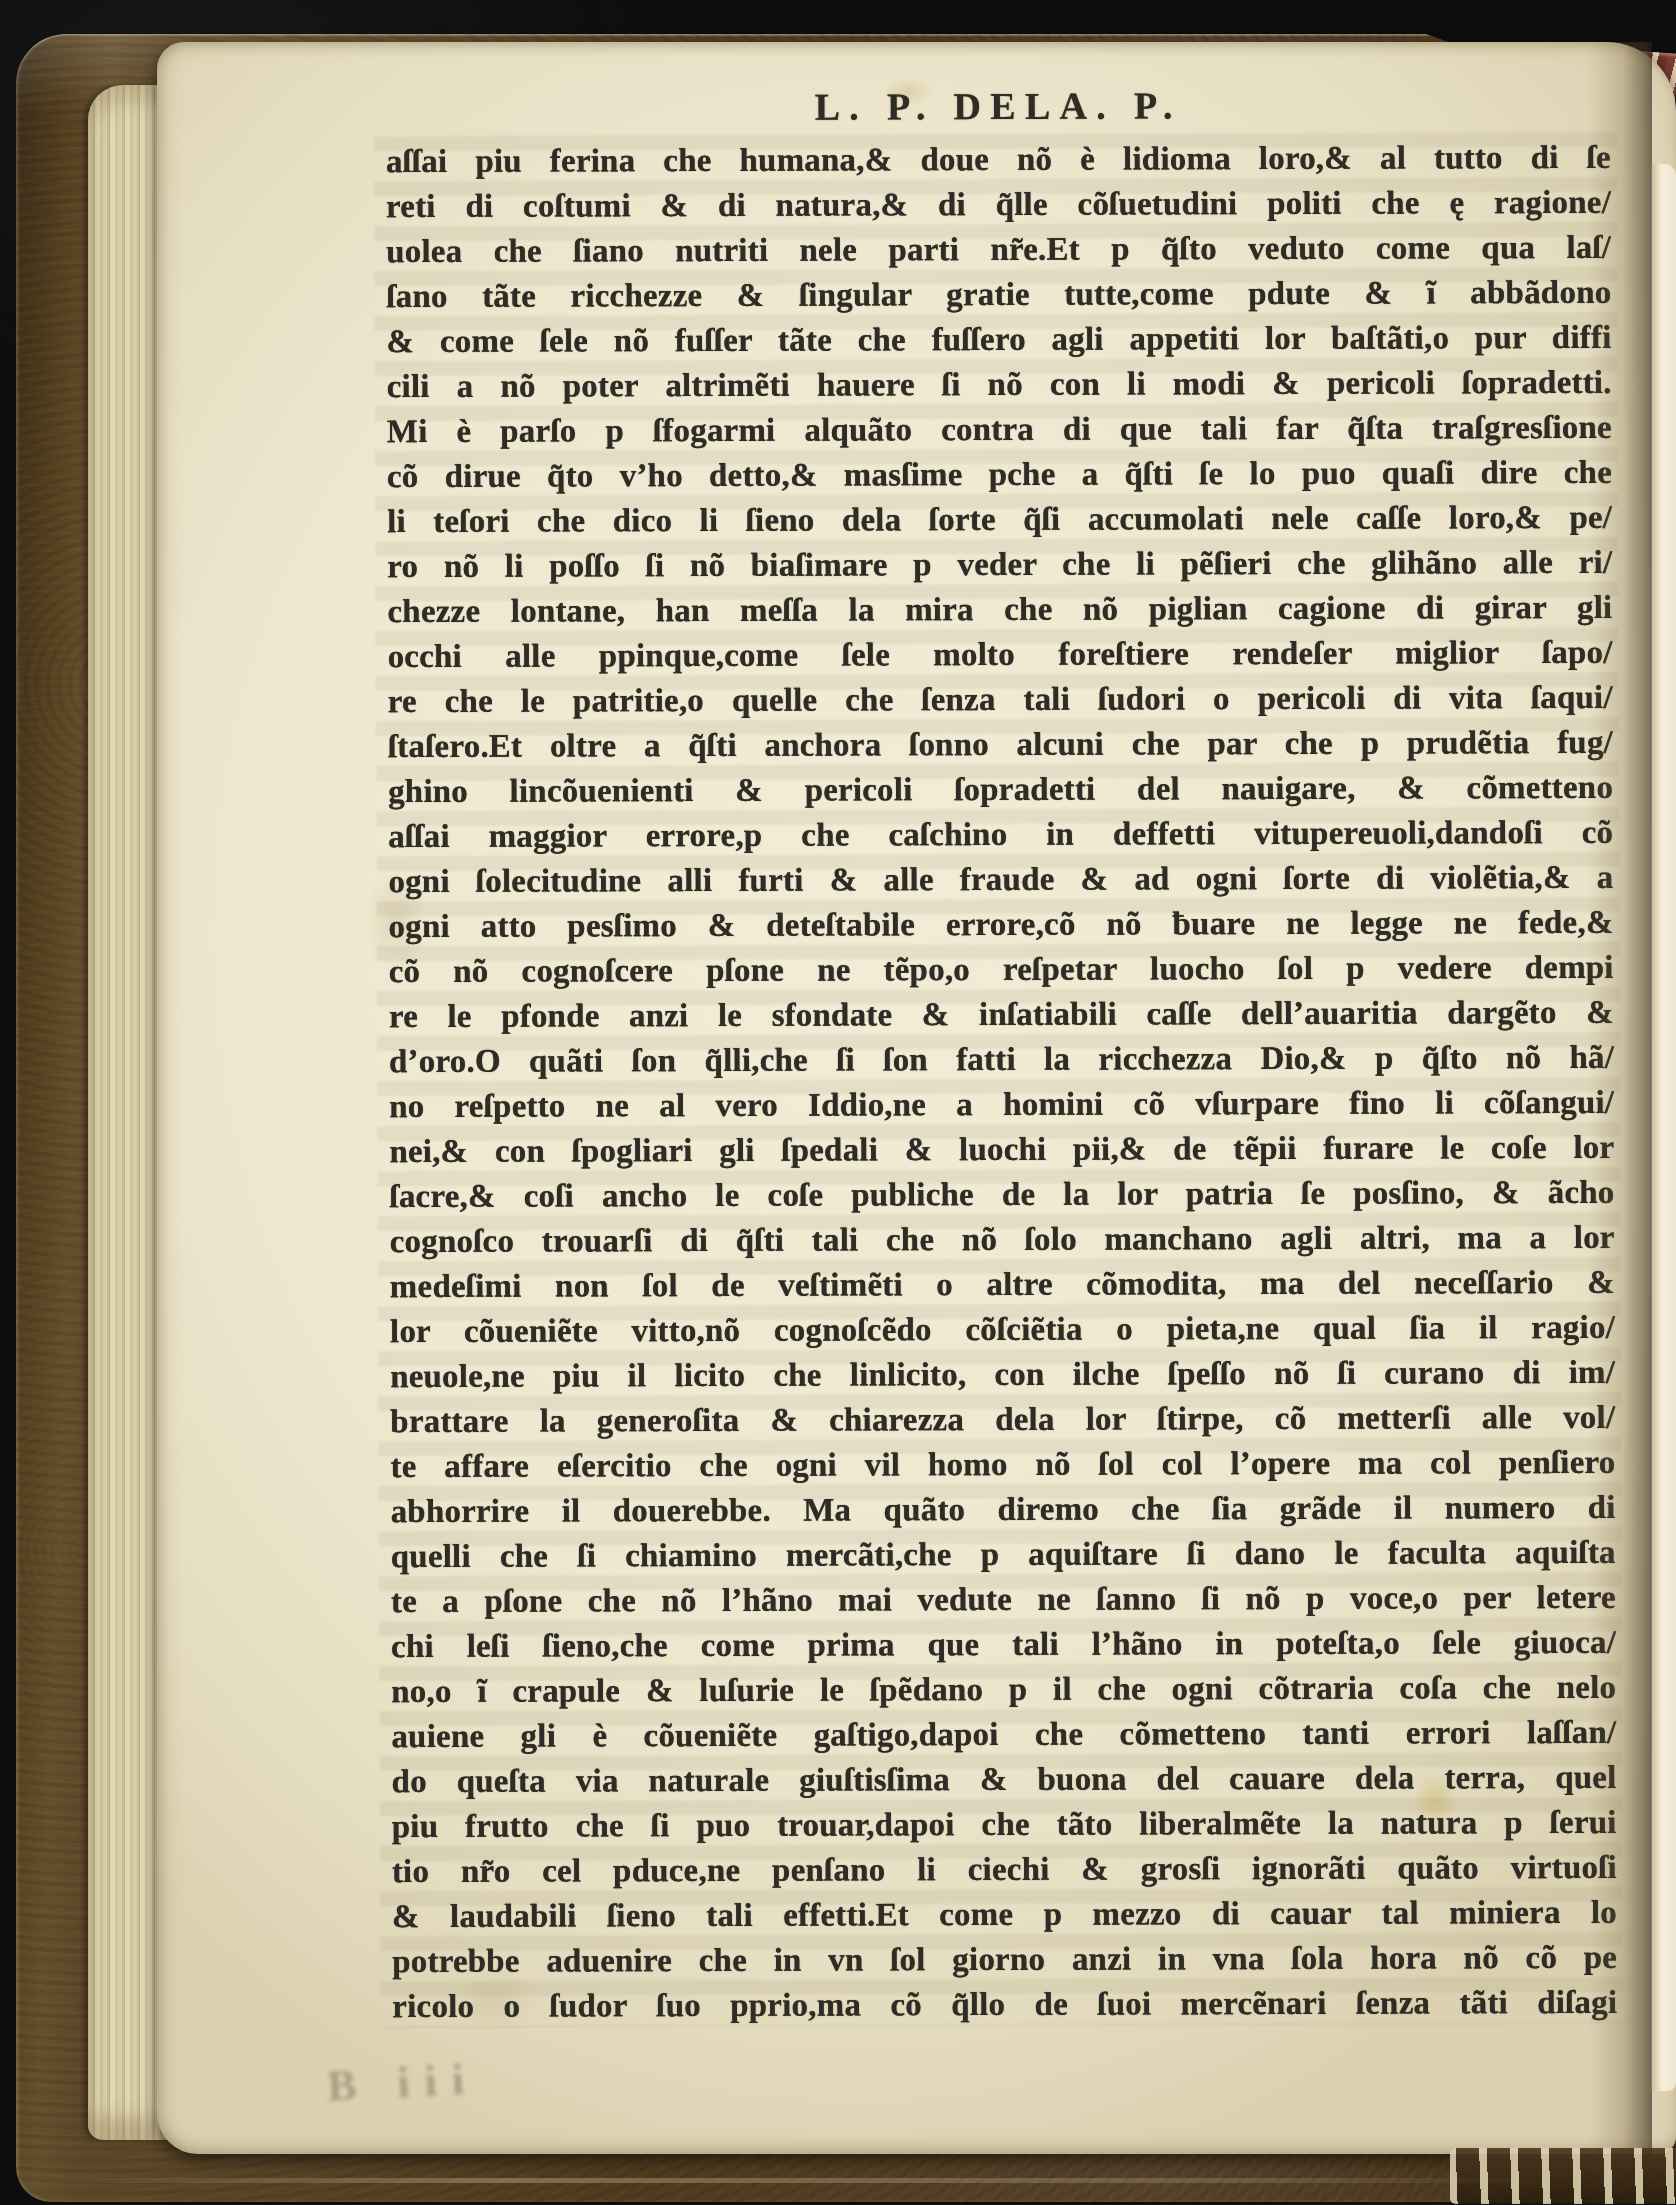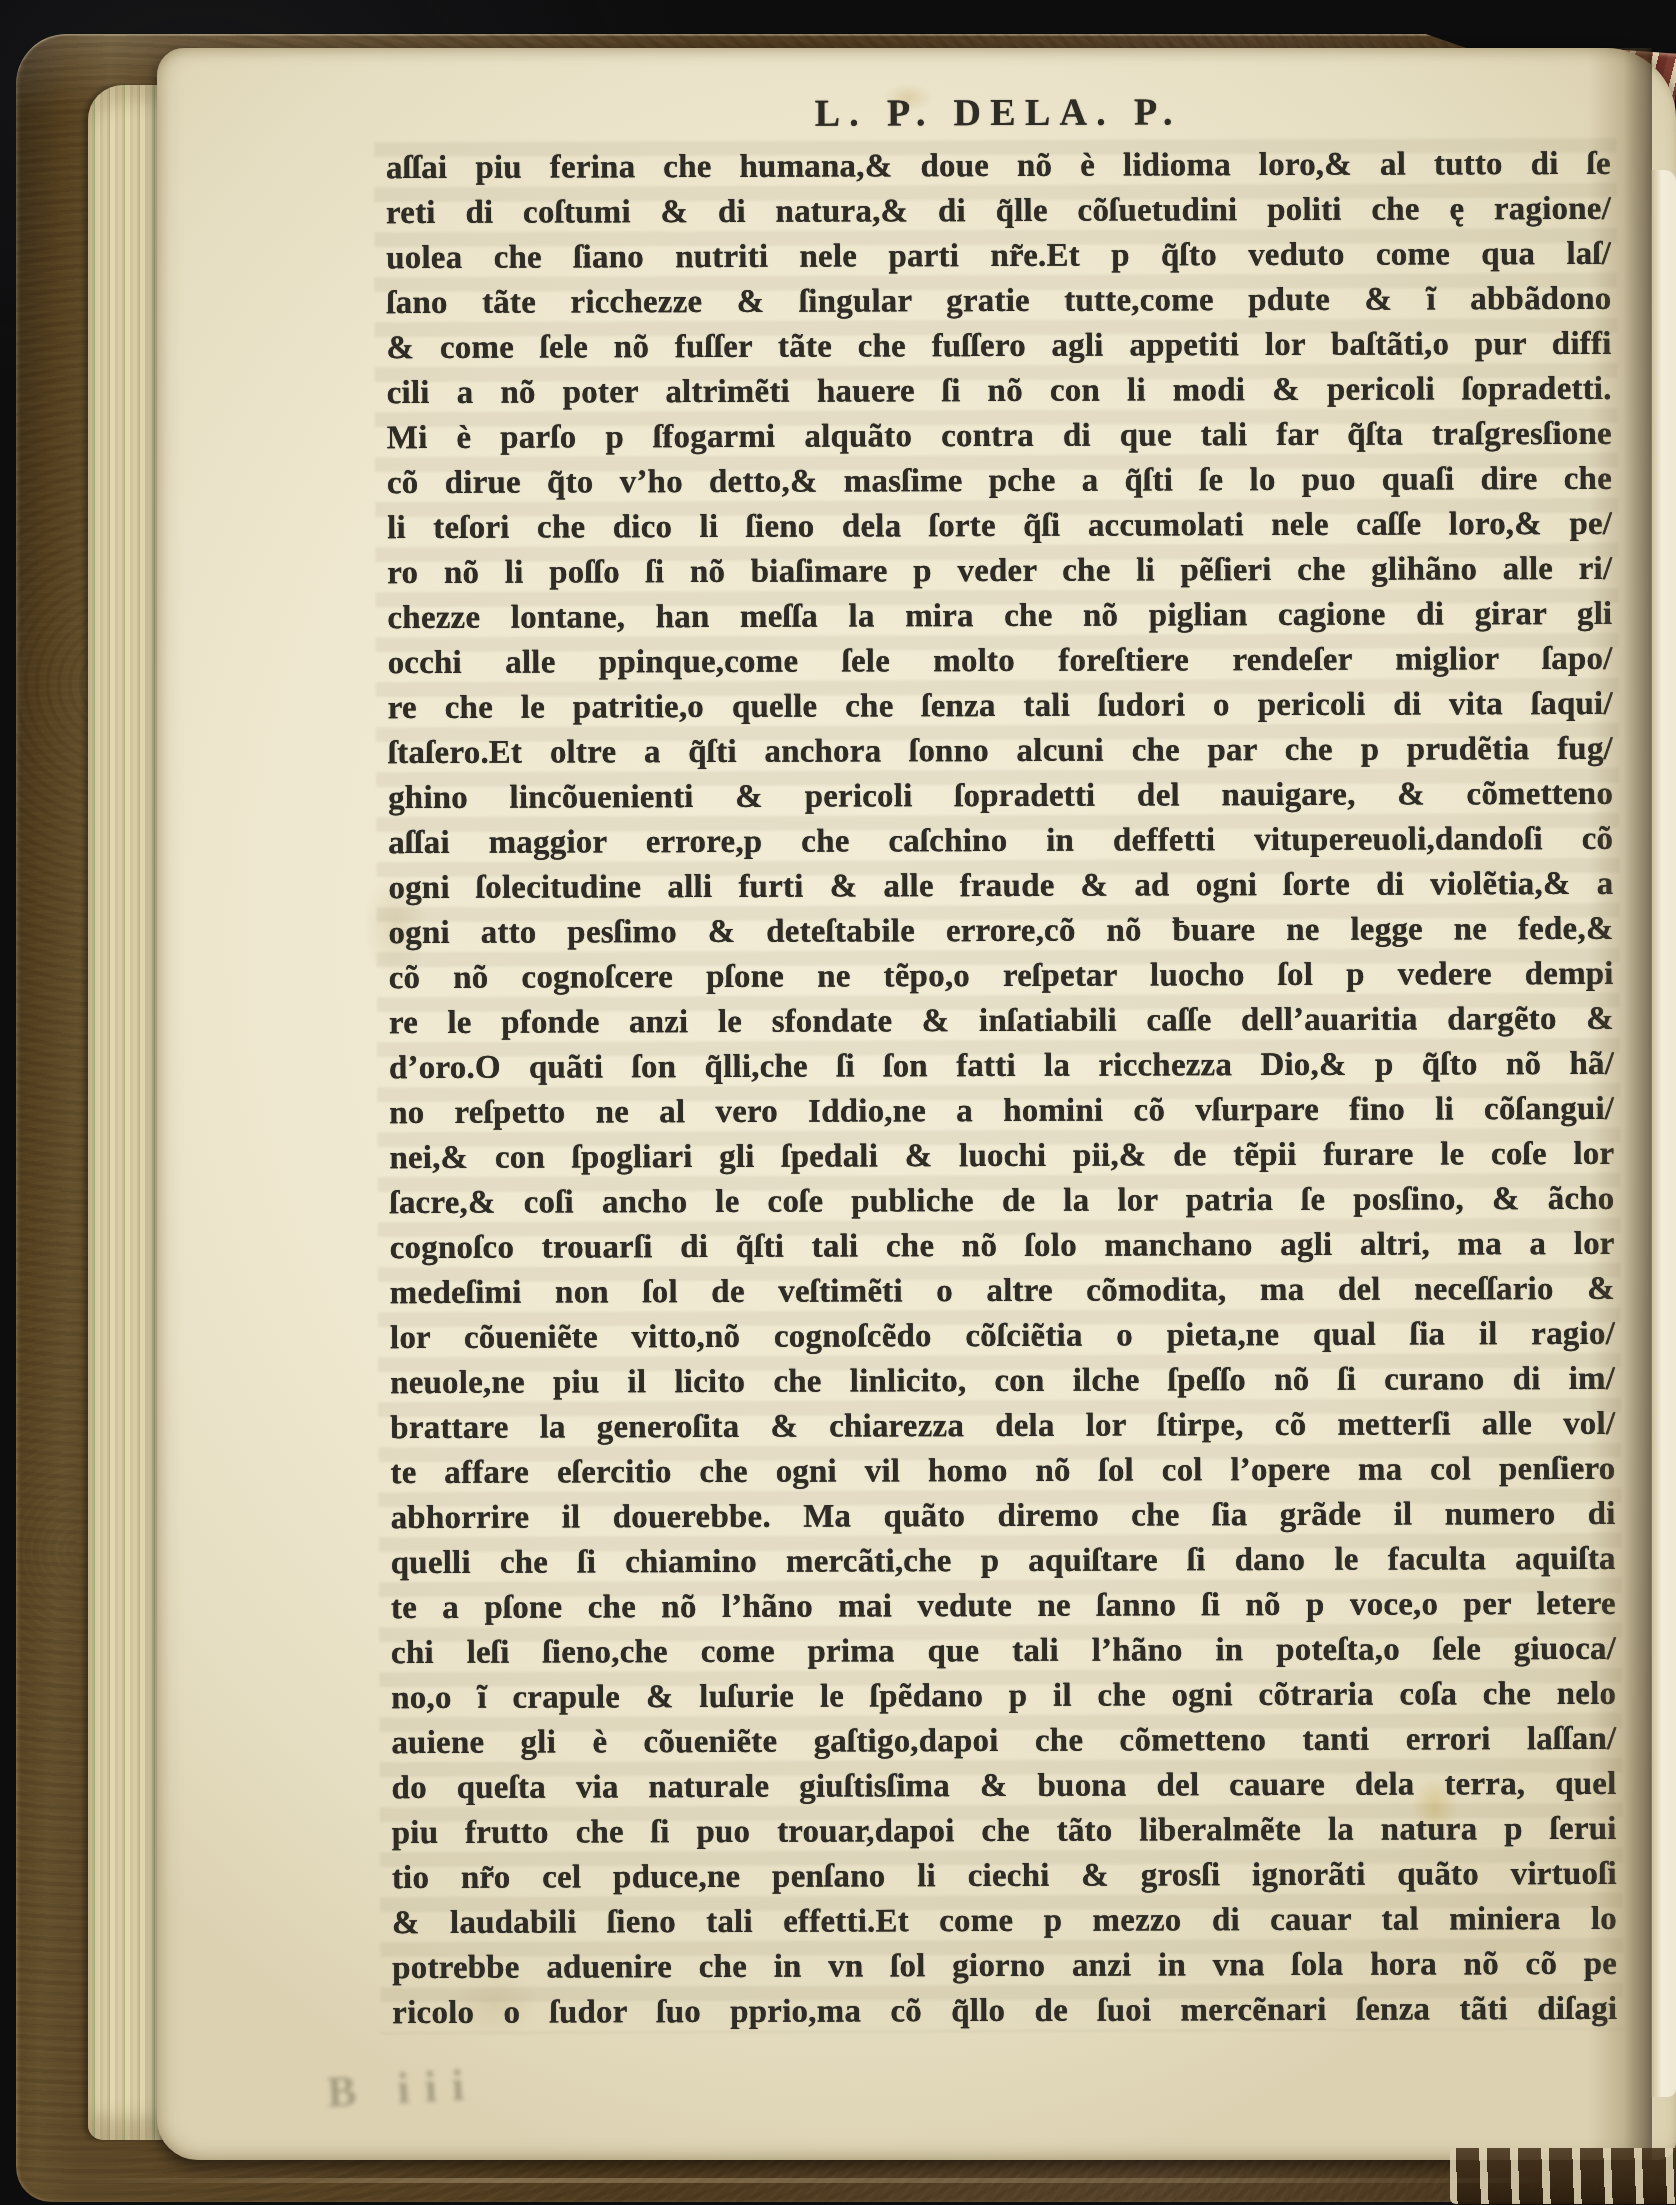--- a/index.html
+++ b/index.html
@@ -41,21 +41,21 @@
   
   .page-stack{
     position:absolute;left:88px;top:85px;width:82px;height:2055px;
     border-radius:35px 0 0 15px;
     background:repeating-linear-gradient(90deg,
       #d9cca6 0 4.1px,#c9bd94 4.1px 5.8px,#aab87f 5.8px 7px,#e3d7b0 7px 12.2px,#cfc49c 12.2px 15px);
     box-shadow:-3.5px 0 5.8px rgba(0,0,0,.35), inset 0 17.5px 17.5px rgba(120,100,60,.25), inset 0 -23px 17.5px rgba(120,100,60,.3);
   }
   
   .page{
-    position:absolute;left:157px;top:48px;width:1519px;height:2112px;
+    position:absolute;left:157px;top:42px;width:1519px;height:2112px;
     border-radius:27px 70px 17.5px 41px;
     background:
       radial-gradient(70% 60% at 46% 42%, #f2ecd6 0%, #efe8d0 55%, #e6dec2 82%, #dcd2b2 100%),
       #efe8d0;
     box-shadow:0 5.8px 15px rgba(0,0,0,.55), inset 0 8.2px 15px -7px rgba(130,110,70,.55), inset 0 -11.6px 17.5px -9.3px rgba(130,110,70,.5), inset 14px 0 23px -12.8px rgba(130,110,70,.45);
   }
   .gutter-shade{
     position:absolute;right:24.5px;top:0;width:64px;height:100%;
     background:linear-gradient(90deg, transparent, rgba(120,98,60,.28) 55%, rgba(70,55,30,.55) 88%, rgba(40,30,15,.6) 100%);
   }

